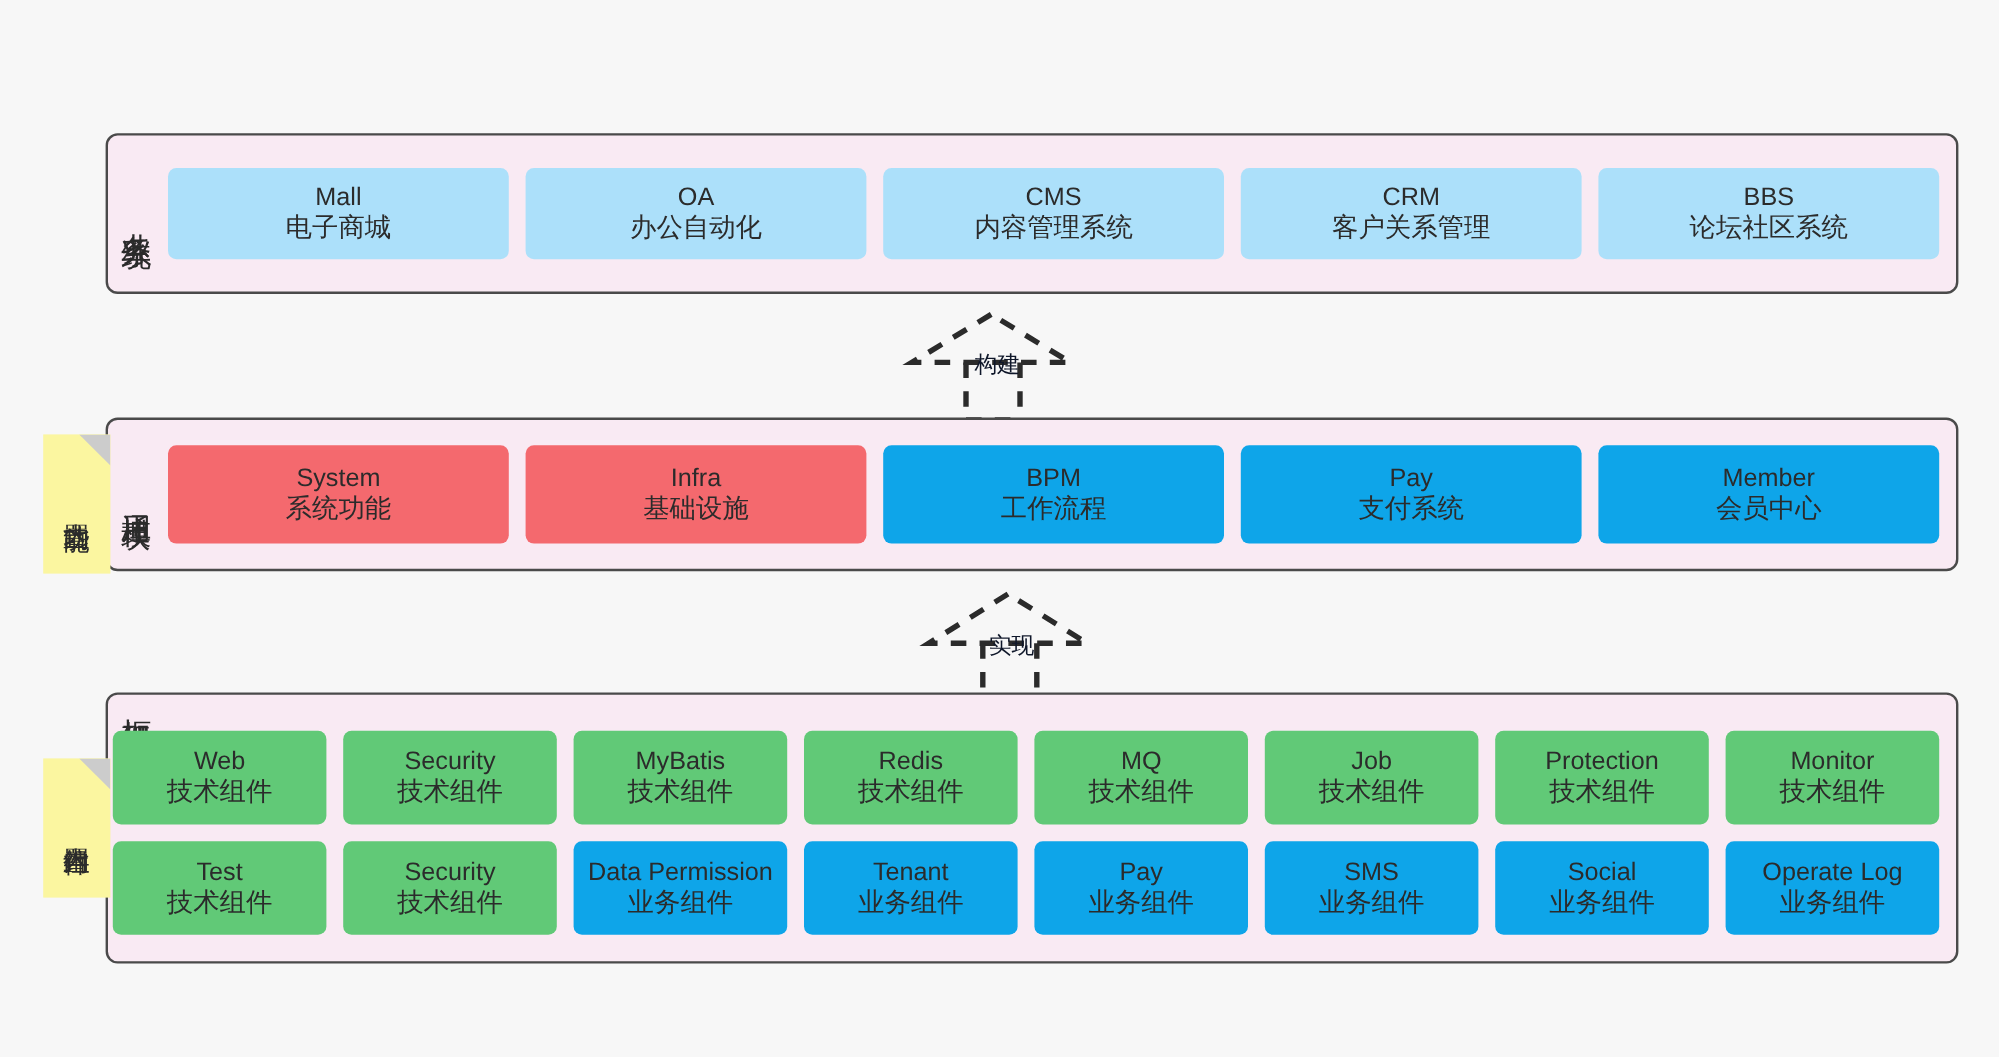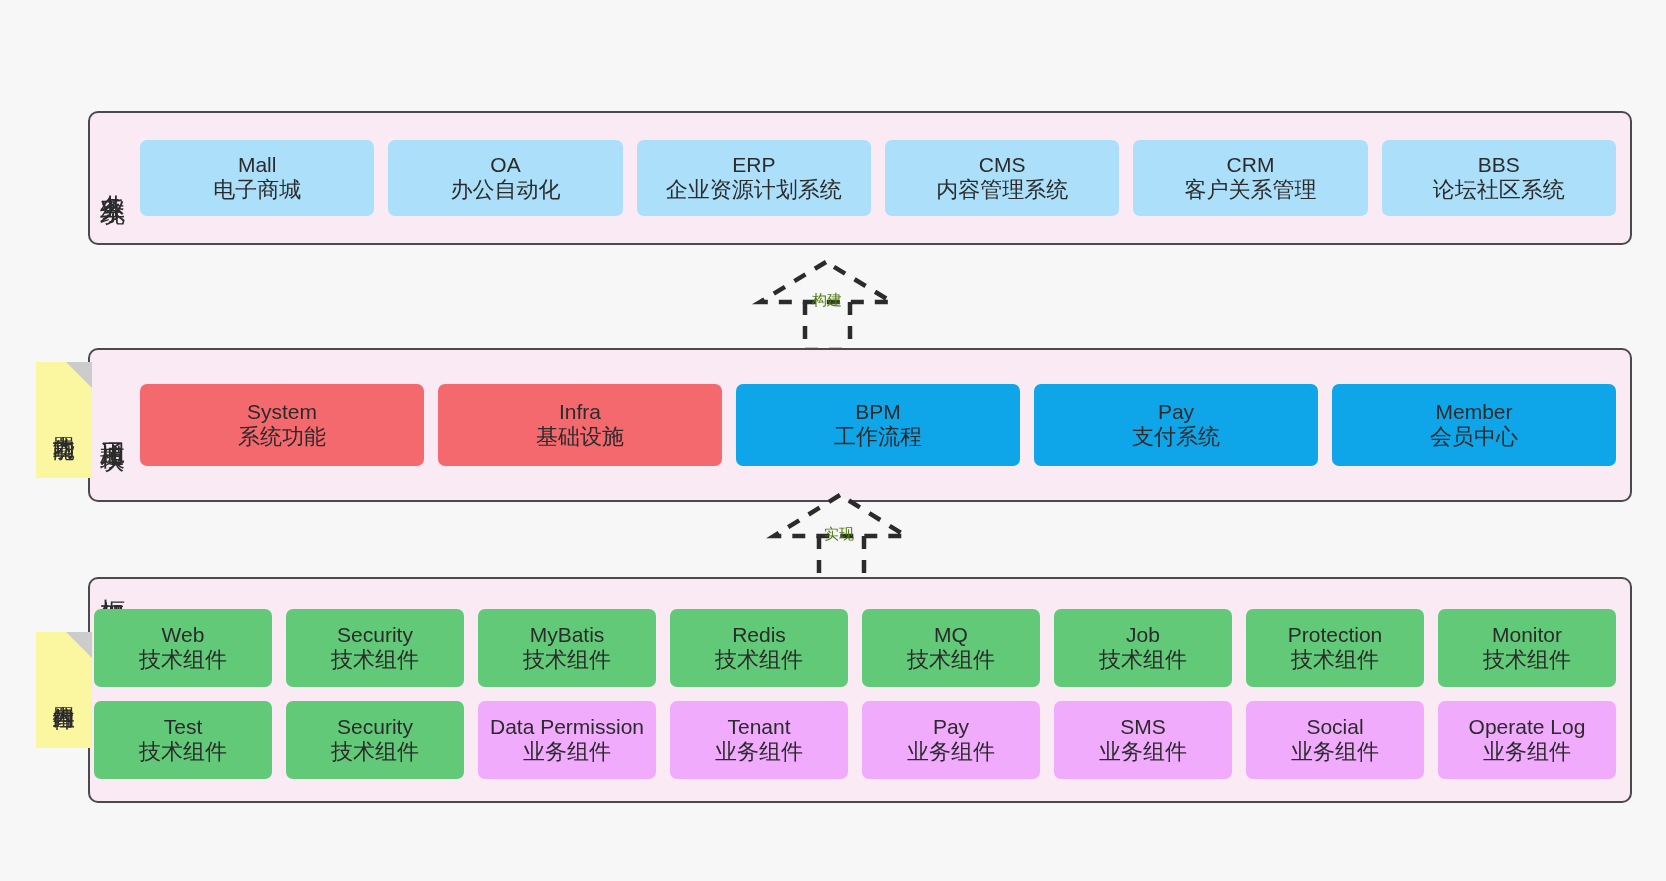--- a/index.html
+++ b/index.html
@@ -84,21 +84,21 @@
     font-size: 22px;
   }
   .cell.h-business { height: 76px; }
   .cell.h-module   { height: 82px; }
   .cell.h-frame    { height: 78px; }
 
   .c-blue      { background: #ace0fa; }
   .c-red       { background: #f4696e; }
   .c-pink      { background: #0ea5e9; }
   .c-green     { background: #61c977; }
-  .c-lgreen    { background: #f0abfc; text-align: center; }
+  .c-lgreen    { background: #0ea5e9; text-align: center; }
 
   
   .sticky {
     position: absolute;
     background: #fbf6a0;
     z-index: 5;
     display: flex;
     align-items: center;
     justify-content: center;
     overflow: hidden;
@@ -123,22 +123,22 @@
     border-color: transparent #cccccc transparent transparent;
   }
 
   
   .connector {
     position: absolute;
     pointer-events: none;
   }
   .connector-label {
     position: absolute;
-    font-size: 15px;
-    color: #4d7c0f;
+    font-size: 19px;
+    color: #0f172a;
     background: transparent;
     user-select: none;
     white-space: nowrap;
   }
 </style>
 </head>
 <body>
 
 <div id="canvas">
 
@@ -146,24 +146,20 @@
     <div class="layer-title">业务系统</div>
     <div class="layer-body">
       <div class="cell-row">
         <div class="cell h-business c-blue">
           <span class="cell-en">Mall</span>
           <span class="cell-cn">电子商城</span>
         </div>
         <div class="cell h-business c-blue">
           <span class="cell-en">OA</span>
           <span class="cell-cn">办公自动化</span>
-        </div>
-        <div class="cell h-business c-blue">
-          <span class="cell-en">ERP</span>
-          <span class="cell-cn">企业资源计划系统</span>
         </div>
         <div class="cell h-business c-blue">
           <span class="cell-en">CMS</span>
           <span class="cell-cn">内容管理系统</span>
         </div>
         <div class="cell h-business c-blue">
           <span class="cell-en">CRM</span>
           <span class="cell-cn">客户关系管理</span>
         </div>
         <div class="cell h-business c-blue">
@@ -180,21 +176,21 @@
       <path d="M 61 50 L 61 100 M 106 50 L 106 100 M 61 98 L 106 98" fill="none" stroke="#2b2b2b" stroke-width="4.5" stroke-dasharray="13,11"></path>
     </svg>
   </div>
   <div class="connector-label" style="left:812px; top:291px;">构建</div>
 
   <div class="sticky" id="sticky-module" style="left:36px; top:362px; width:56px; height:116px;">
     <span class="sticky-text">内置功能</span>
     <span class="sticky-fold"></span>
   </div>
 
-  <div class="layer-panel" id="panel-module" style="left:88px; top:348px; width:1544px; height:154px;">
+  <div class="layer-panel" id="panel-module" style="left:88px; top:348px; width:1544px; height:128px;">
     <div class="layer-title">通用模块</div>
     <div class="layer-body">
       <div class="cell-row">
         <div class="cell h-module c-red">
           <span class="cell-en">System</span>
           <span class="cell-cn">系统功能</span>
         </div>
         <div class="cell h-module c-red">
           <span class="cell-en">Infra</span>
           <span class="cell-cn">基础设施</span>

